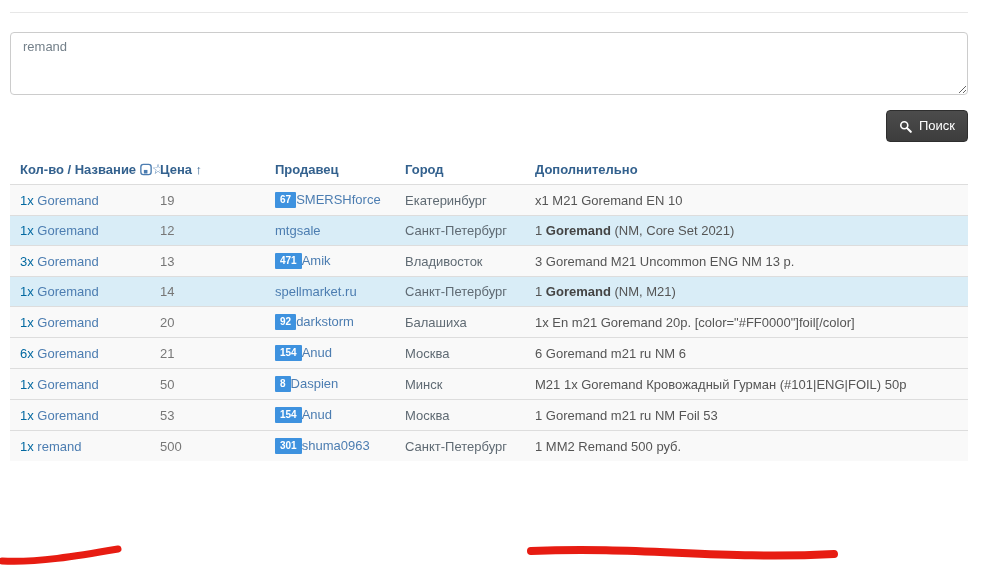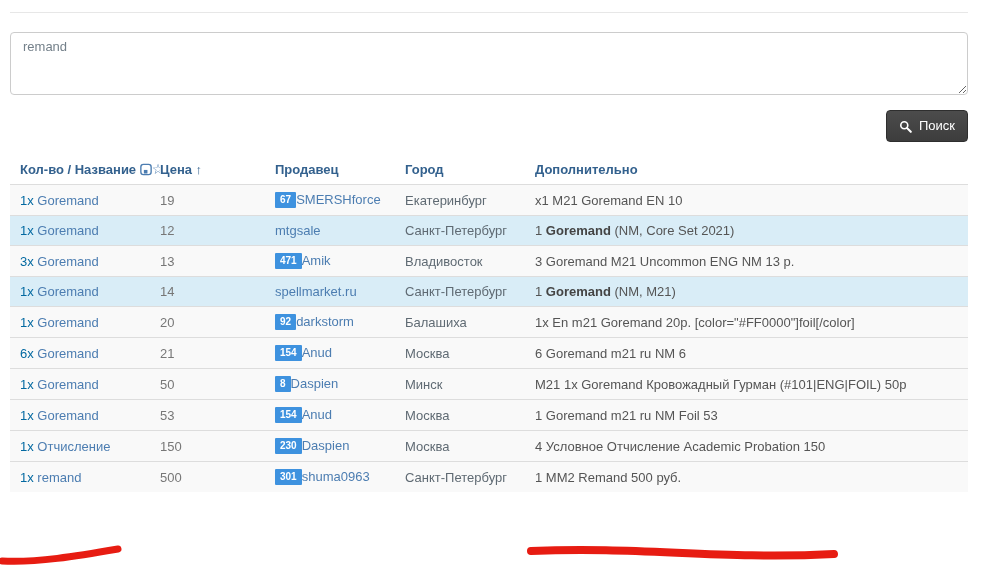--- a/index.html
+++ b/index.html
@@ -164,27 +164,20 @@
     <td class="extra"><span>M21 1x Goremand Кровожадный Гурман (#101|ENG|FOIL) 50p</span></td>
   </tr>
         <tr>
     <td><span class="qty">1x </span><a class="lnk">Goremand</a></td>
     <td class="price">53</td>
     <td><span class="badge">154</span><a class="lnk">Anud</a></td>
     <td class="city">Москва</td>
     <td class="extra"><span>1 Goremand m21 ru NM Foil 53</span></td>
   </tr>
         <tr>
-    <td><span class="qty">1x </span><a class="lnk">Отчисление</a></td>
-    <td class="price">150</td>
-    <td><span class="badge">230</span><a class="lnk">Daspien</a></td>
-    <td class="city">Москва</td>
-    <td class="extra"><span>4 Условное Отчисление Academic Probation 150</span></td>
-  </tr>
-        <tr>
     <td><span class="qty">1x </span><a class="lnk">remand</a></td>
     <td class="price">500</td>
     <td><span class="badge">301</span><a class="lnk">shuma0963</a></td>
     <td class="city">Санкт-Петербург</td>
     <td class="extra"><span>1 ММ2 Remand 500 руб.</span></td>
   </tr>
       </tbody>
   </table>
 </div>
 

